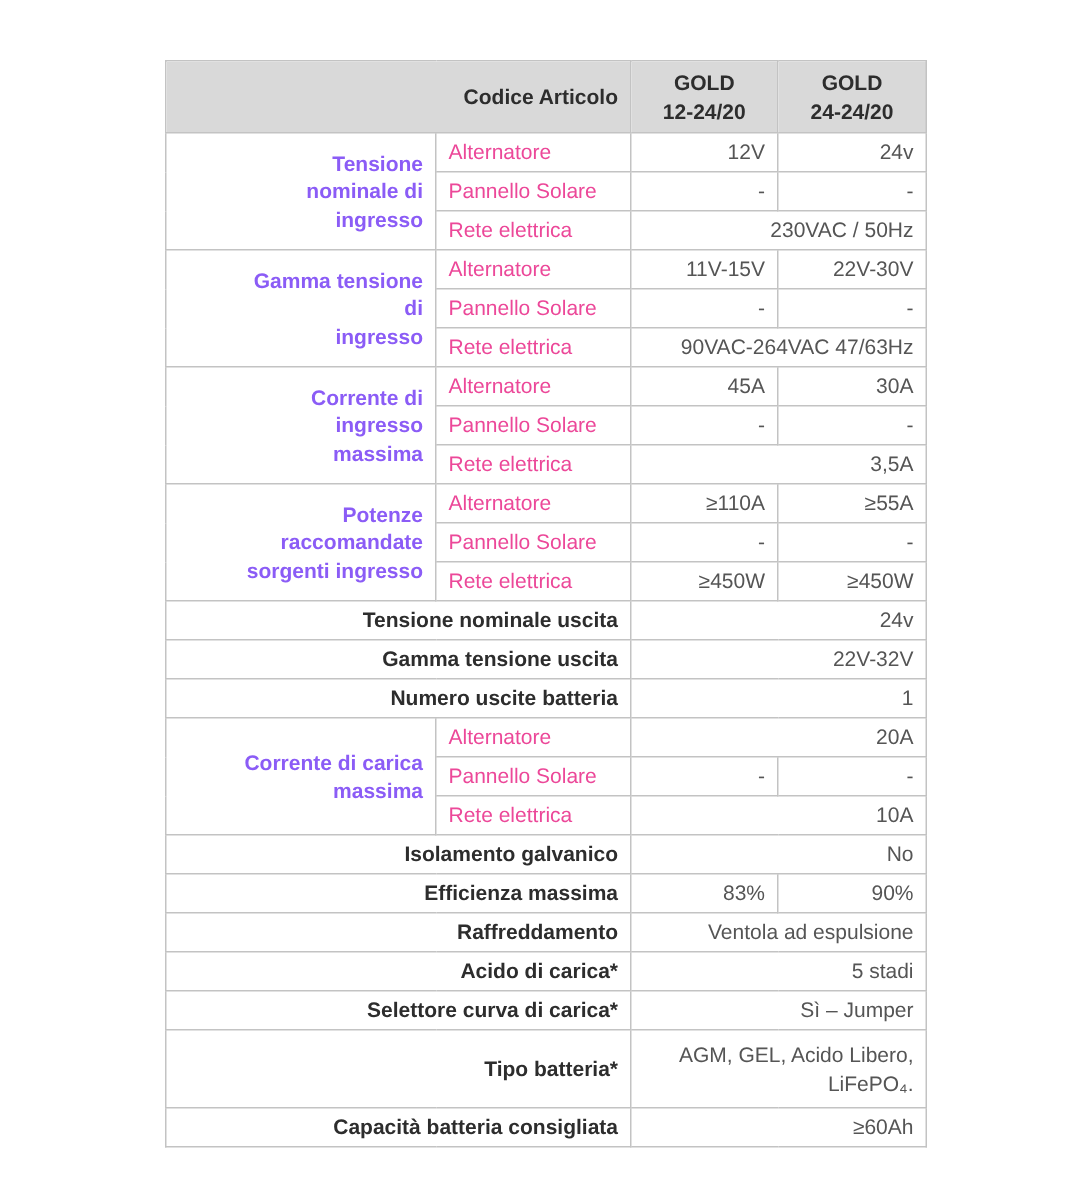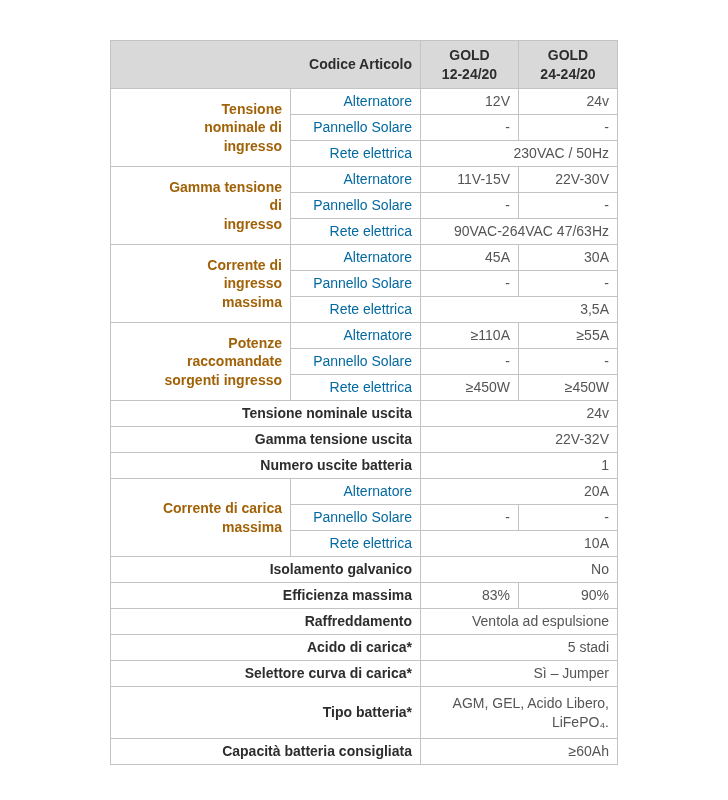--- a/index.html
+++ b/index.html
@@ -30,33 +30,33 @@
     background: #d9d9d9;
     color: #2d2d2d;
     font-weight: bold;
     height: 48px;
   }
   th.hlabel { text-align: right; }
   th.hval   { text-align: center; margin-top: 24px; }
   td.grp {
     font-weight: bold;
     text-align: right;
-    color: #a16207;
+    color: #8b5cf6;
     vertical-align: middle;
     padding-left: 48px;
   }
   td.lbl {
     font-weight: bold;
     text-align: right;
     color: #2d2d2d;
     margin-top: 44px;
   }
   td.sub {
-    text-align: right;
-    color: #0369a1;
+    text-align: left;
+    color: #ec4899;
     margin-left: 44px;
   }
   td.val {
     text-align: right;
     color: #555555;
   }
   td.tall { height: 52px; }
 </style>
 </head>
 <body>

